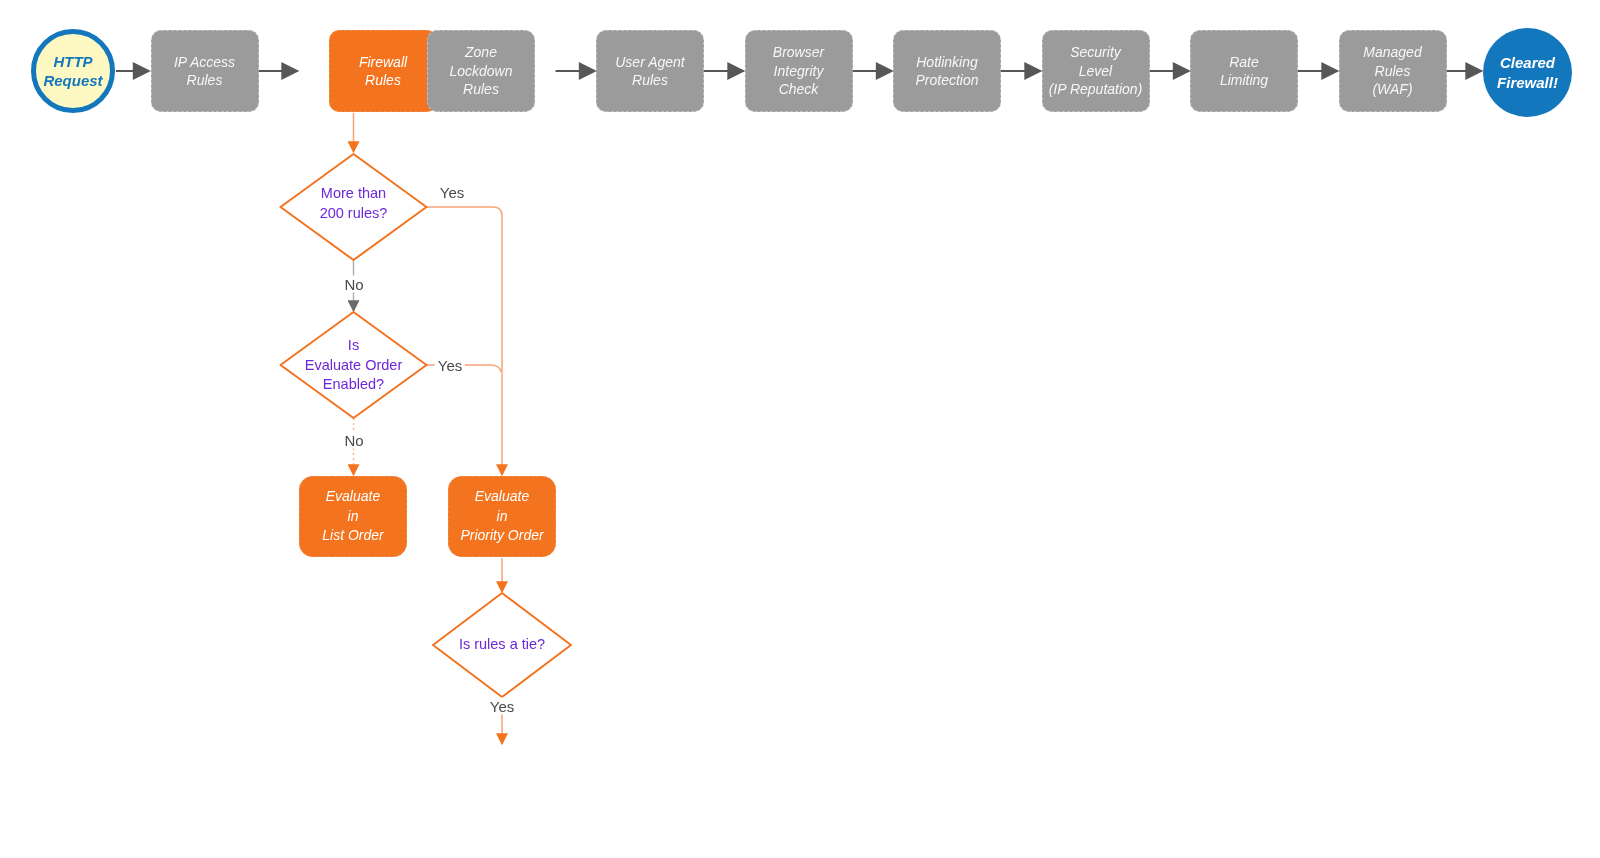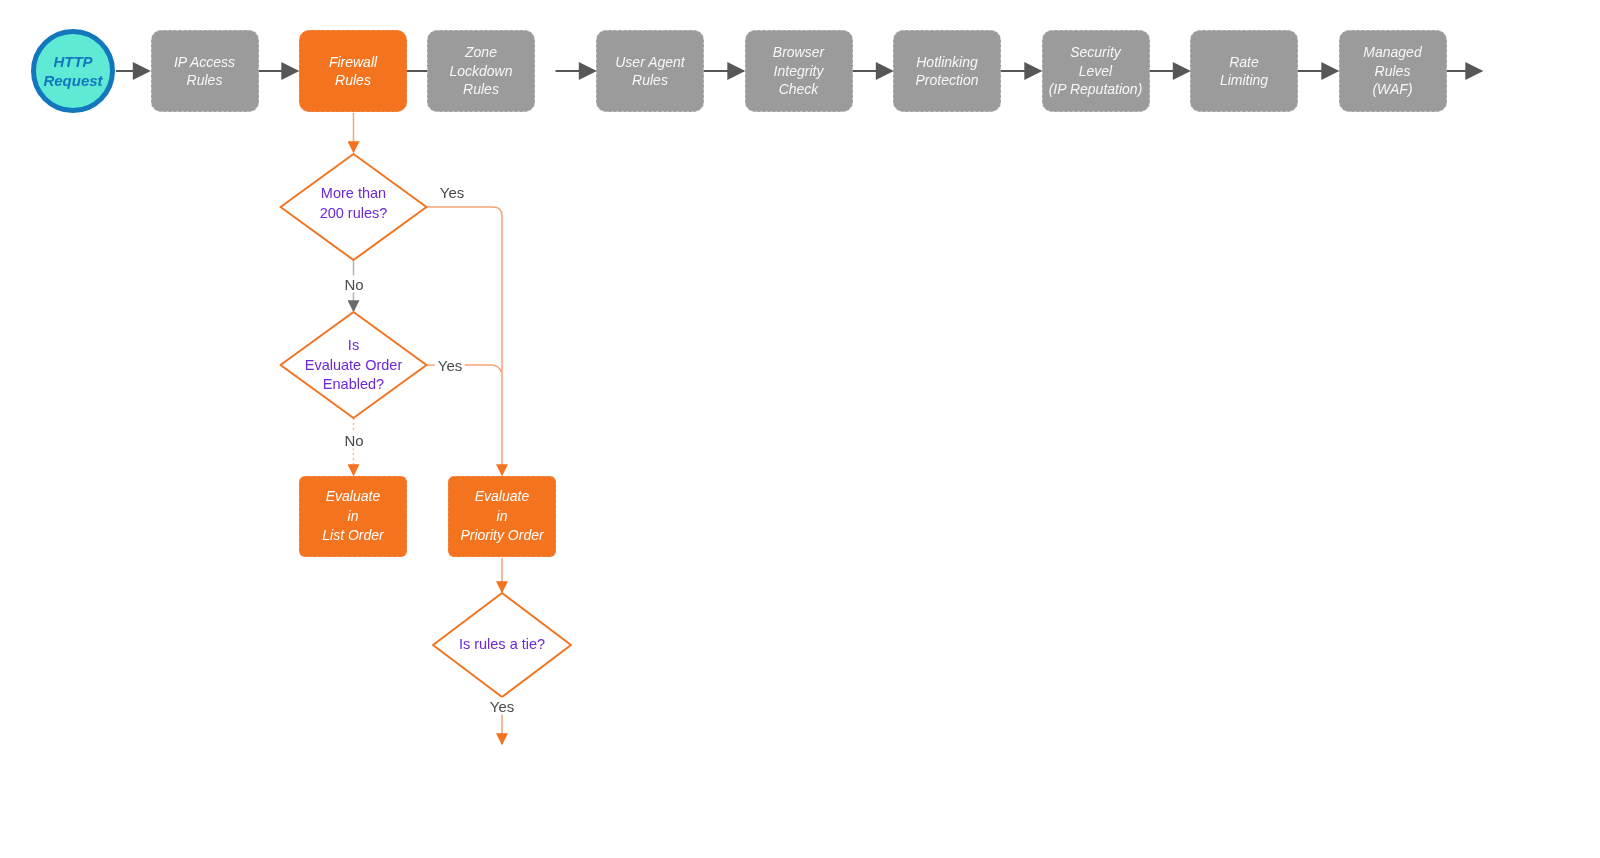--- a/index.html
+++ b/index.html
@@ -11,42 +11,42 @@
 
   
   .stage {
     position:absolute; top:30px; width:108px; height:82px;
     border-radius:10px; box-sizing:border-box;
     display:flex; align-items:center; justify-content:center;
     text-align:center; font-style:italic; font-size:14px; line-height:1.32;
     white-space:pre-line; color:#f7f7f7;
   }
   .stage.gray   { background:#9b9b9b; border:1px dashed #c2c2c2; }
-  .stage.orange { background:#f4731f; border:1px dashed #f08a4b; color:#ffffff; }
+  .stage.orange { background:#f4731f; border:1px dashed #f08a4b; color:#ffffff;margin-left:30px; }
 
   
   .circle {
     position:absolute; border-radius:50%; box-sizing:border-box;
     display:flex; align-items:center; justify-content:center;
     text-align:center; font-weight:bold; font-style:italic; font-size:15px;
     line-height:1.3; white-space:pre-line;
   }
   .circle.start {
     left:31px; top:29px; width:84px; height:84px;
-    background:#5eead4; border:5px solid #1377bd; color:#1377bd;
+    background:#fef9c3; border:5px solid #1377bd; color:#1377bd;
   }
   .circle.end {
     left:1483px; top:28px; width:89px; height:89px;
     background:#1377bd; color:#ffffff;
   }
 
   
   .actionbox {
     position:absolute; width:108px; box-sizing:border-box;
-    background:#f4731f; border:1px dashed #f08a4b; border-radius:6px;
+    background:#f4731f; border:1px dashed #f08a4b; border-radius:14px;
     display:flex; align-items:center; justify-content:center;
     text-align:center; font-style:italic; font-size:14px; line-height:1.42;
     white-space:pre-line; color:#ffffff;
   }
   .actionbox.list     { left:299px; top:476px; height:81px; }
   .actionbox.priority { left:448px; top:476px; height:81px; }
   .actionbox.uap      { left:448px; top:745px; height:78px; }
 
   
   .dtext {
@@ -104,20 +104,22 @@
 
     <g fill="#ffffff" stroke="#f4731f" stroke-width="2" stroke-linejoin="round">
       <polygon points="280.5,207 353.5,154 426.5,207 353.5,260"></polygon>
       <polygon points="280.5,365 353.5,312 426.5,365 353.5,418"></polygon>
       <polygon points="433,645 502,593 571,645 502,697"></polygon>
     </g>
   </svg>
 
   <div class="circle start">HTTP
 Request</div>
+  <div class="circle end">Cleared
+Firewall!</div>
 
   <div class="stage gray" style="left:150.5px">IP Access
 Rules</div>
   <div class="stage orange" style="left:299px">Firewall
 Rules</div>
   <div class="stage gray" style="left:427px">Zone
 Lockdown
 Rules</div>
   <div class="stage gray" style="left:596px">User Agent
 Rules</div>

